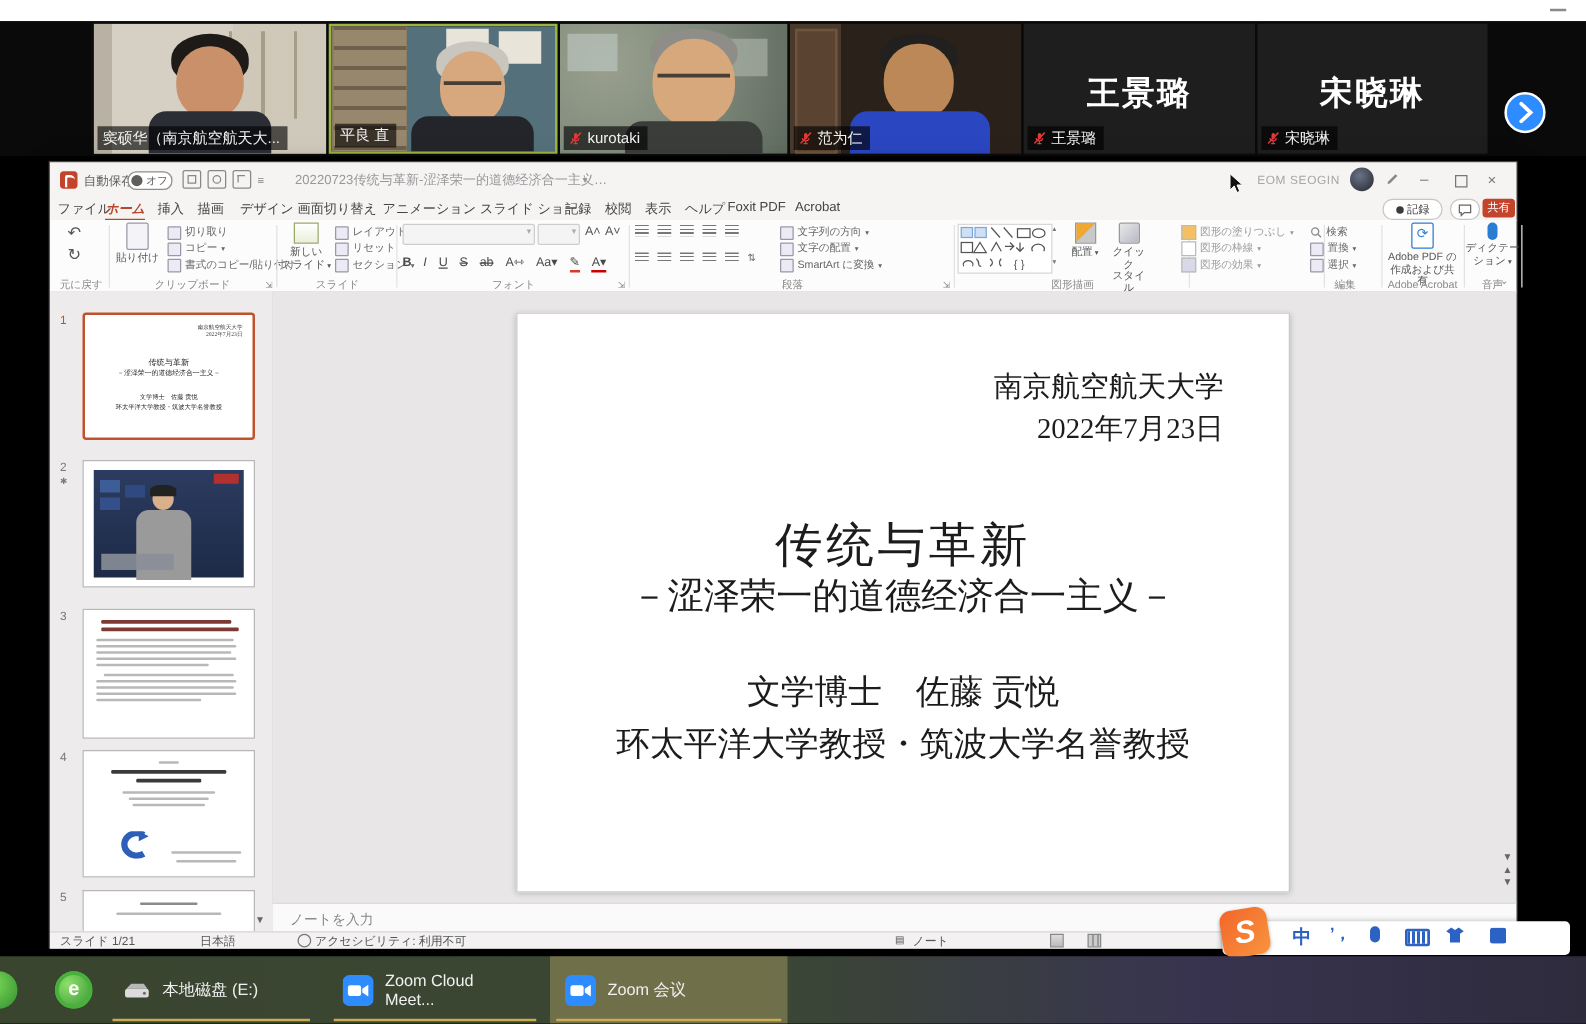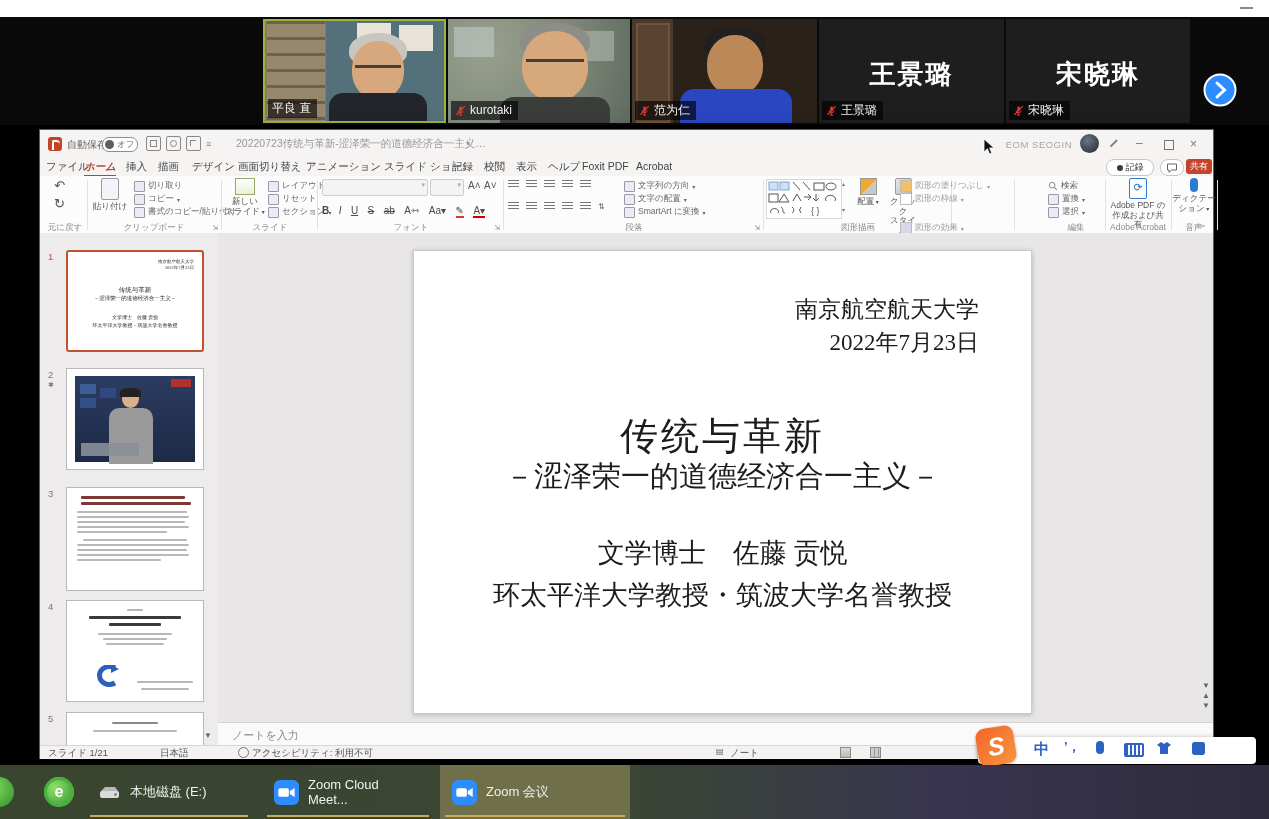--- a/index.html
+++ b/index.html
@@ -142,20 +142,30 @@
   </defs>
 </svg>
 
 <div class="screen">
 
   <div class="abs topwhite"></div>
   <div class="abs mindash"></div>
 
   <div class="abs vstrip">
 
+    <div class="vtile" style="left:75px;width:186px;">
+      <div class="abs" style="inset:0;background:linear-gradient(90deg,#b9b2a4 0 8%,#d6d0c4 8% 60%,#cfc9bb 60% 100%),#ccc;"></div>
+      <div class="abs" style="left:108px;top:6px;width:60px;height:70px;background:repeating-linear-gradient(90deg,#9b927f 0 3px,#cfc8b8 3px 26px);opacity:.8;"></div>
+      <div class="hair" style="left:62px;top:8px;width:62px;height:40px;background:#1d1a18;"></div>
+      <div class="face" style="left:66px;top:18px;width:54px;height:58px;background:#c9906a;"></div>
+      <div class="body" style="left:44px;top:70px;width:98px;height:34px;background:#2b2e35;"></div>
+      <div class="vname">
+          <span>窦硕华（南京航空航天大...</span>
+        </div>
+    </div>
 
     <div class="vtile active" style="left:263px;width:183px;">
       <div class="abs" style="inset:0;background:linear-gradient(90deg,#8a7a62 0 34%,#53707b 34% 100%);"></div>
       <div class="abs" style="left:2px;top:0;width:58px;height:100px;background:repeating-linear-gradient(#6e604c 0 3px,#96876d 3px 16px);"></div>
       <div class="abs" style="left:92px;top:2px;width:34px;height:26px;background:#e8e4da;box-shadow:42px 2px 0 #e8e4da;"></div>
       <div class="hair" style="left:84px;top:12px;width:58px;height:34px;background:#c9c6c0;"></div>
       <div class="face" style="left:87px;top:20px;width:52px;height:58px;background:#d7a87e;"></div>
       <div class="glasses" style="left:90px;top:44px;width:46px;"></div>
       <div class="body" style="left:64px;top:72px;width:98px;height:32px;background:#23252a;"></div>
       <div class="vname">
@@ -419,32 +429,32 @@
           <span class="bic" style="width:15px;height:15px;background:linear-gradient(135deg,#f0a830 50%,#c8c8c8 50%);display:block;border:1px solid #999;"></span>
           <span>配置</span><span style="font-size:6px;"> ▾</span>
         </div>
         <div class="bigbtn" style="left:120px;width:34px;">
           <span class="bic" style="width:15px;height:15px;background:linear-gradient(135deg,#e8e8e8,#b8b8c8);display:block;border:1px solid #999;border-radius:2px;"></span>
           <span>クイック</span><br><span>スタイル</span>
         </div>
         <div class="rgl">図形描画</div>
       </div>
 
-      <div class="rg" style="left:860px;width:113px;">
+      <div class="rg" style="left:905px;width:113px;">
         <div class="sitem" style="left:0;top:4px;color:#9a9a9a;">
             <span class="chip" style="background:#f4c063;"></span>
             <span>図形の塗りつぶし</span>
             <span style="font-size:6px;">▾</span>
           </div>
         <div class="sitem" style="left:0;top:17px;color:#9a9a9a;">
             <span class="chip" style="background:#fff;"></span>
             <span>図形の枠線</span>
             <span style="font-size:6px;">▾</span>
           </div>
-        <div class="sitem" style="left:0;top:30px;color:#9a9a9a;margin-top:16px;">
+        <div class="sitem" style="left:0;top:30px;color:#9a9a9a;">
             <span class="chip" style="background:#d8d8e8;"></span>
             <span>図形の効果</span>
             <span style="font-size:6px;">▾</span>
           </div>
       </div>
 
       <div class="rg" style="left:1008px;width:56px;">
         <div class="sitem" style="left:0;top:4px;">
             <svg width="10" height="10">
               <use href="#mag"></use>

